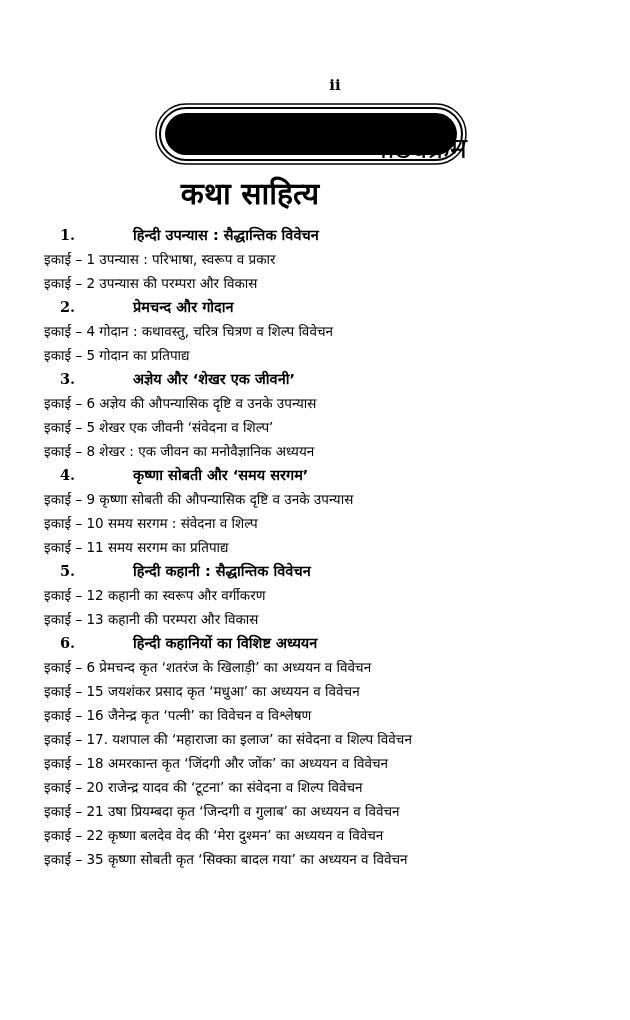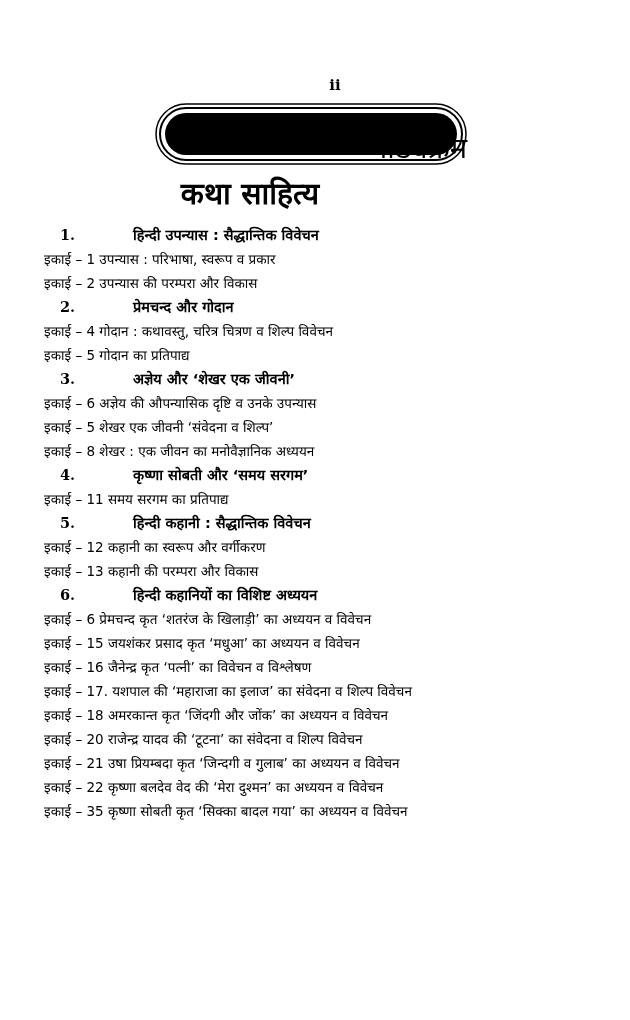--- a/index.html
+++ b/index.html
@@ -55,20 +55,22 @@
     </div>
     <div class="item">इकाई – 6 अज्ञेय की औपन्यासिक दृष्टि व उनके उपन्यास</div>
     <div class="item">इकाई – 5 शेखर एक जीवनी ‘संवेदना व शिल्प’</div>
     <div class="item">इकाई – 8 शेखर : एक जीवन का मनोवैज्ञानिक अध्ययन</div>
   </div>
   <div>
     <div class="unit-head">
       <span class="unit-num">4.</span>
       <span class="unit-title">कृष्णा सोबती और ‘समय सरगम’</span>
     </div>
+    <div class="item">इकाई – 9 कृष्णा सोबती की औपन्यासिक दृष्टि व उनके उपन्यास</div>
+    <div class="item">इकाई – 10 समय सरगम : संवेदना व शिल्प</div>
     <div class="item">इकाई – 11 समय सरगम का प्रतिपाद्य</div>
   </div>
   <div>
     <div class="unit-head">
       <span class="unit-num">5.</span>
       <span class="unit-title">हिन्दी कहानी : सैद्धान्तिक विवेचन</span>
     </div>
     <div class="item">इकाई – 12 कहानी का स्वरूप और वर्गीकरण</div>
     <div class="item">इकाई – 13 कहानी की परम्परा और विकास</div>
   </div>

